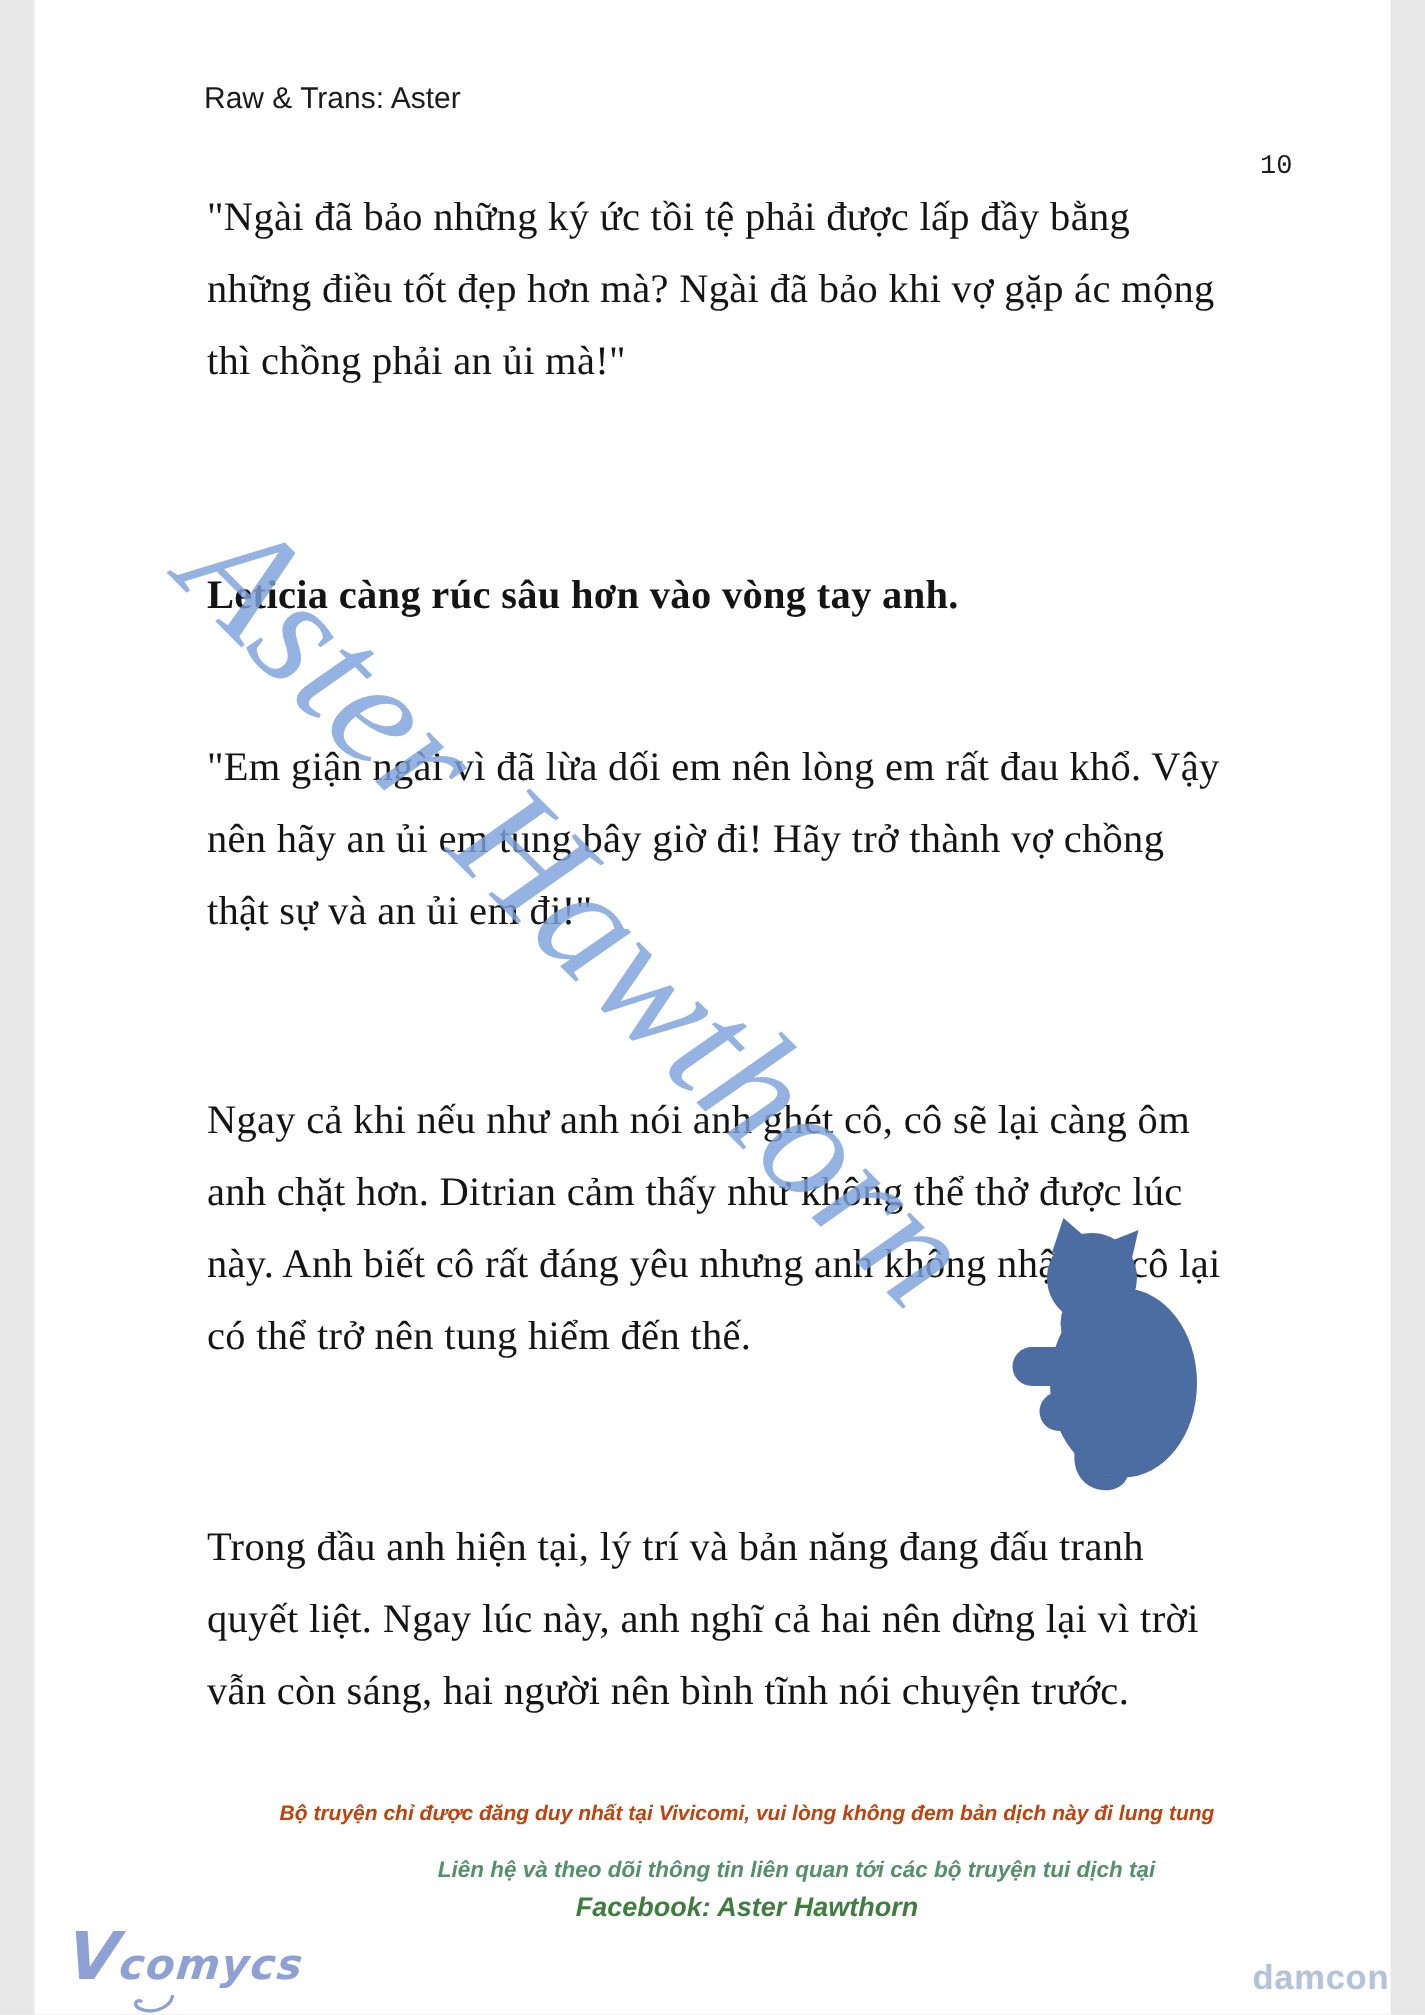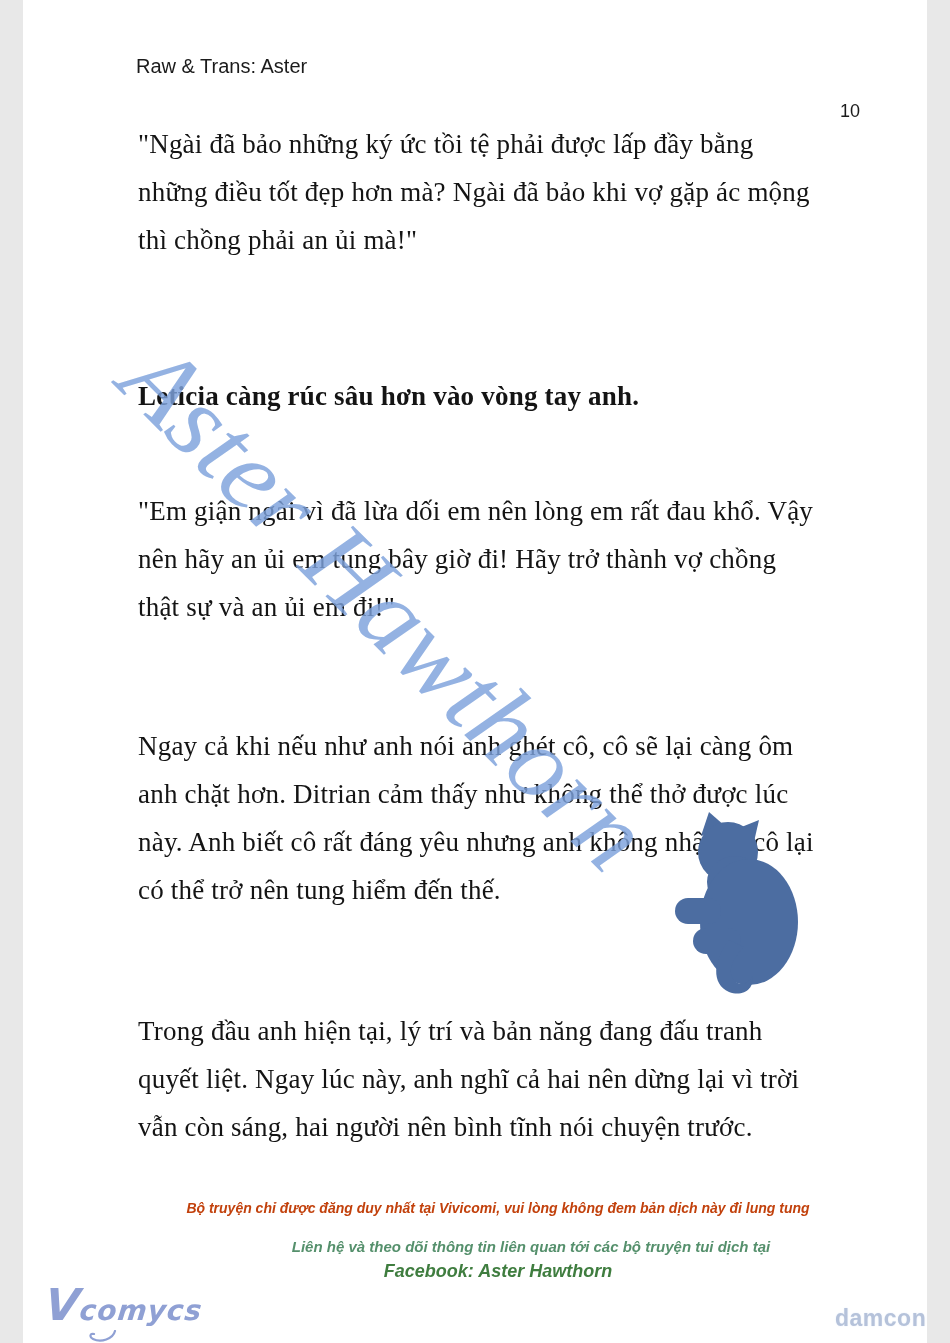--- a/index.html
+++ b/index.html
@@ -11,21 +11,21 @@
     font-family:"Liberation Serif", serif;
     margin:0 auto;
   }
   .credit{
     position:absolute;left:113px;top:55px;
     font-family:"Liberation Sans", sans-serif;
     font-size:20px;color:#1b1b1b;white-space:nowrap;
   }
   .page-num{
     position:absolute;left:817px;top:101px;
-    font-family:Liberation Sans, sans-serif;
+    font-family:Liberation Mono, monospace;
     font-size:18px;color:#1b1b1b;
   }
   .para{
     position:absolute;left:115px;width:740px;
     font-size:27px;line-height:48px;color:#141414;
     letter-spacing:0.2px;
   }
   .para .tline{height:48px;white-space:nowrap;}
   .p1{top:120px;}
   .p2{top:372px;font-weight:bold;}

